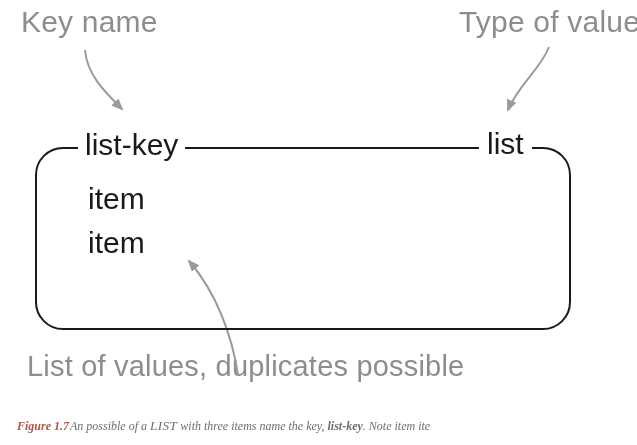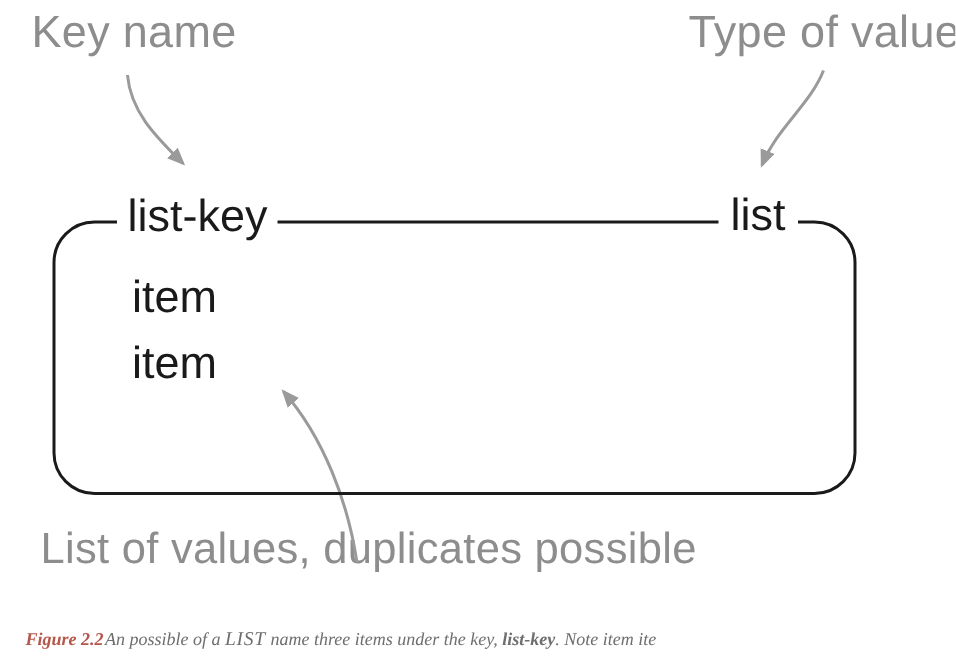--- a/index.html
+++ b/index.html
@@ -67,16 +67,16 @@
 
   <div id="list-box"></div>
   <div id="key-legend" class="legend">list-key</div>
   <div id="type-legend" class="legend">list</div>
 
   <div id="item-list">
     <div>item</div>
     <div>item</div>
   </div>
 
-  <div id="caption"><span class="fig">Figure 2.2</span><span>An possible of a </span><span class="term">LIST</span><span> name three items under the key, </span><span class="keyname">list-key</span><span>. Note item ite</span></div>
+  <div id="caption"><span class="fig">Figure 1.7</span><span>An possible of a </span><span class="term">LIST</span><span> with three items name the key, </span><span class="keyname">list-key</span><span>. Note item ite</span></div>
 
 
 </div>
 
 </body></html>

